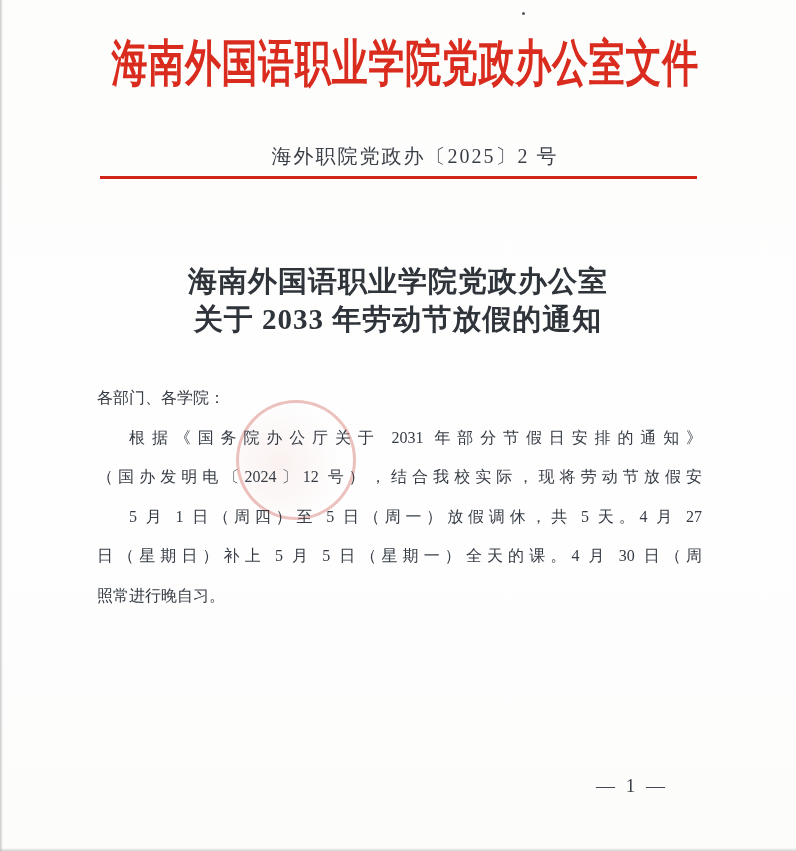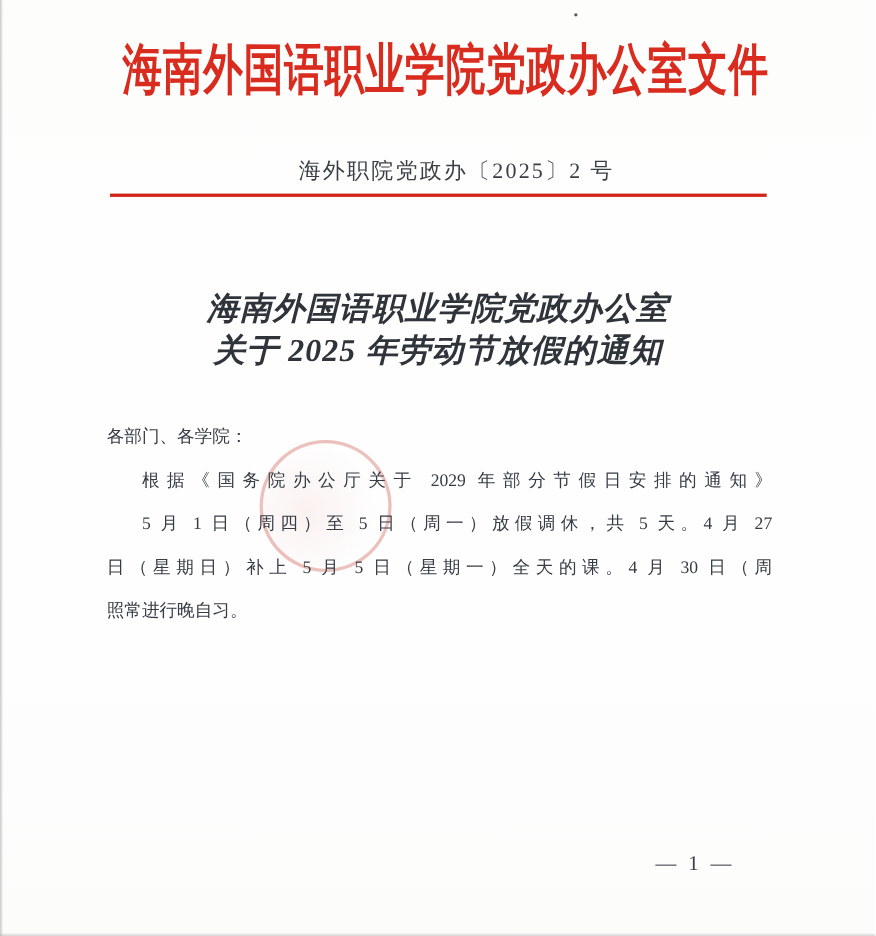--- a/index.html
+++ b/index.html
@@ -49,21 +49,20 @@
     position: absolute;
     top: 262px;
     left: 0;
     width: 100%;
     text-align: center;
     font-size: 29px;
     line-height: 38px;
     font-weight: bold;
     color: #2f343b;
     letter-spacing: 1px;
-    font-style: italic;
   }
   .body-block {
     position: absolute;
     top: 378px;
     left: 97px;
     right: 94px;
     font-size: 16px;
     color: #363c45;
     overflow: hidden;
   }
@@ -133,28 +132,29 @@
 <div class="page">
 
   <div class="org-title">海南外国语职业学院党政办公室文件</div>
 
   <div class="doc-number">海外职院党政办〔2025〕2 号</div>
 
   <div class="red-line"></div>
 
   <div class="doc-title">
     <div>海南外国语职业学院党政办公室</div>
-    <div>关于 2025 年劳动节放假的通知</div>
+    <div>关于 2033 年劳动节放假的通知</div>
   </div>
 
   <div class="stamp"></div>
 
   <div class="body-block" id="body-lines">
       <div class="line normal">各部门、各学院：</div>
-      <div class="line indent-fill">根据《国务院办公厅关于 2029 年部分节假日安排的通知》</div>
+      <div class="line indent-fill">根据《国务院办公厅关于 2031 年部分节假日安排的通知》</div>
+      <div class="line fill">（国办发明电〔2024〕12 号），结合我校实际，现将劳动节放假安</div>
       <div class="line indent-fill">5 月 1 日（周四）至 5 日（周一）放假调休，共 5 天。4 月 27</div>
       <div class="line fill">日（星期日）补上 5 月 5 日（星期一）全天的课。4 月 30 日（周</div>
       <div class="line normal">照常进行晚自习。</div>
     </div>
 
   <div class="page-number">— 1 —</div>
 
   <div class="edge-left"></div>
   <div class="edge-bottom"></div>
   <div class="speck"></div>

